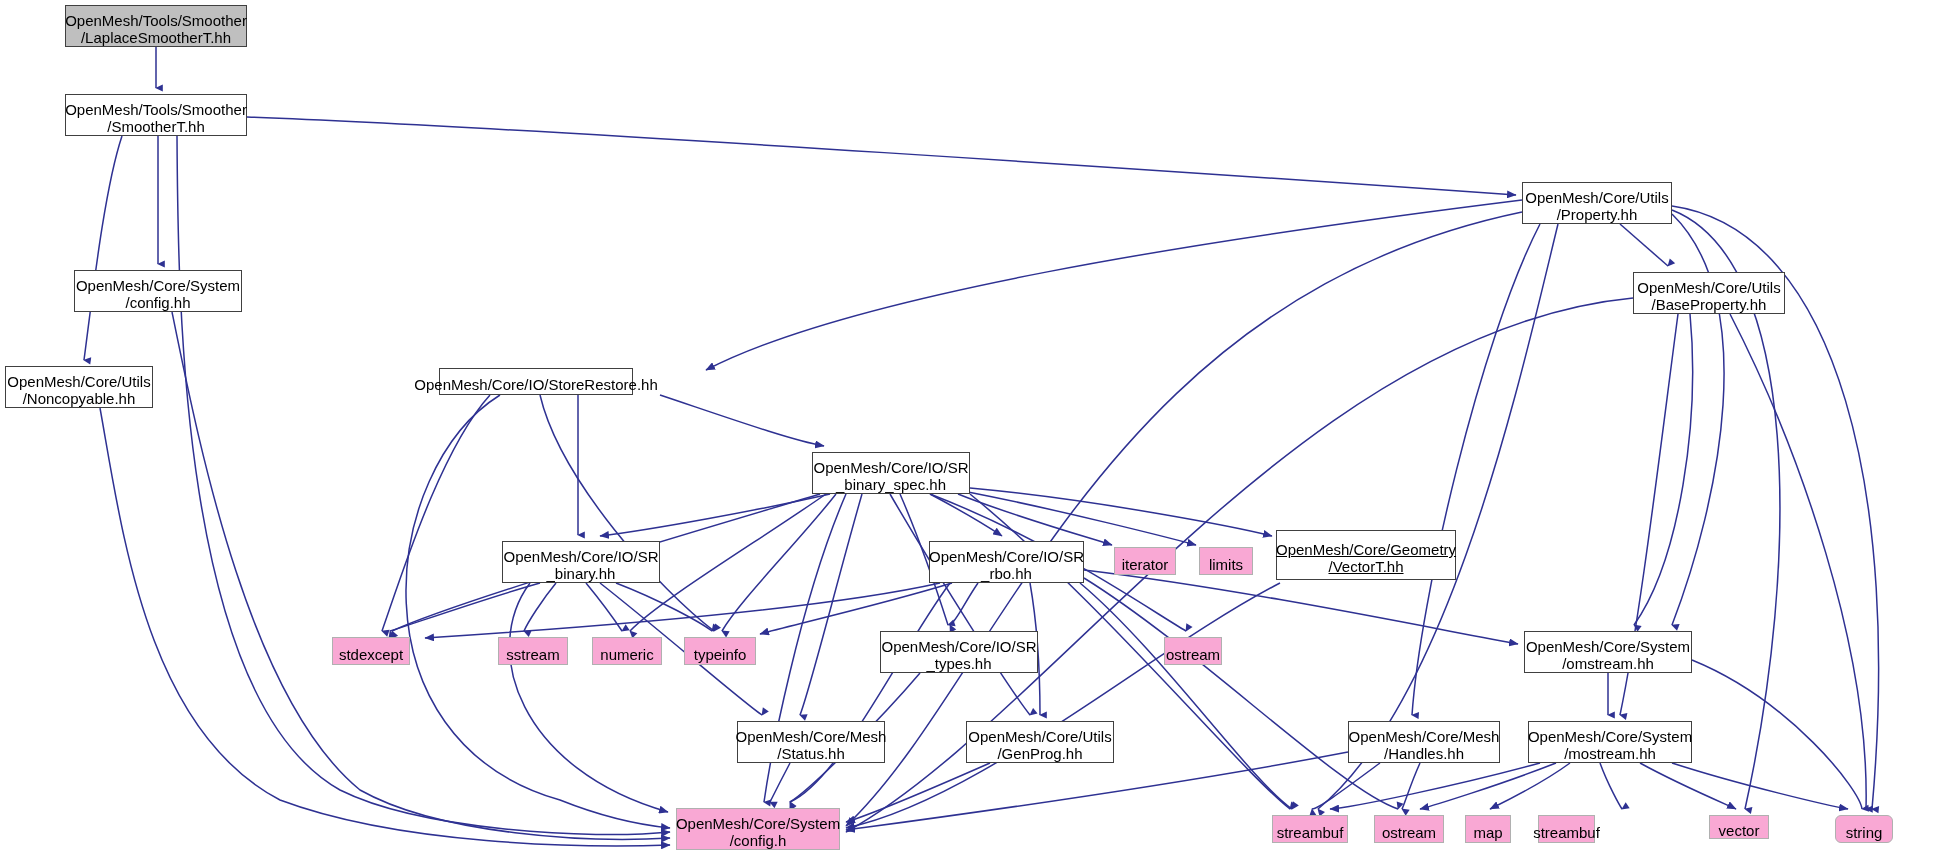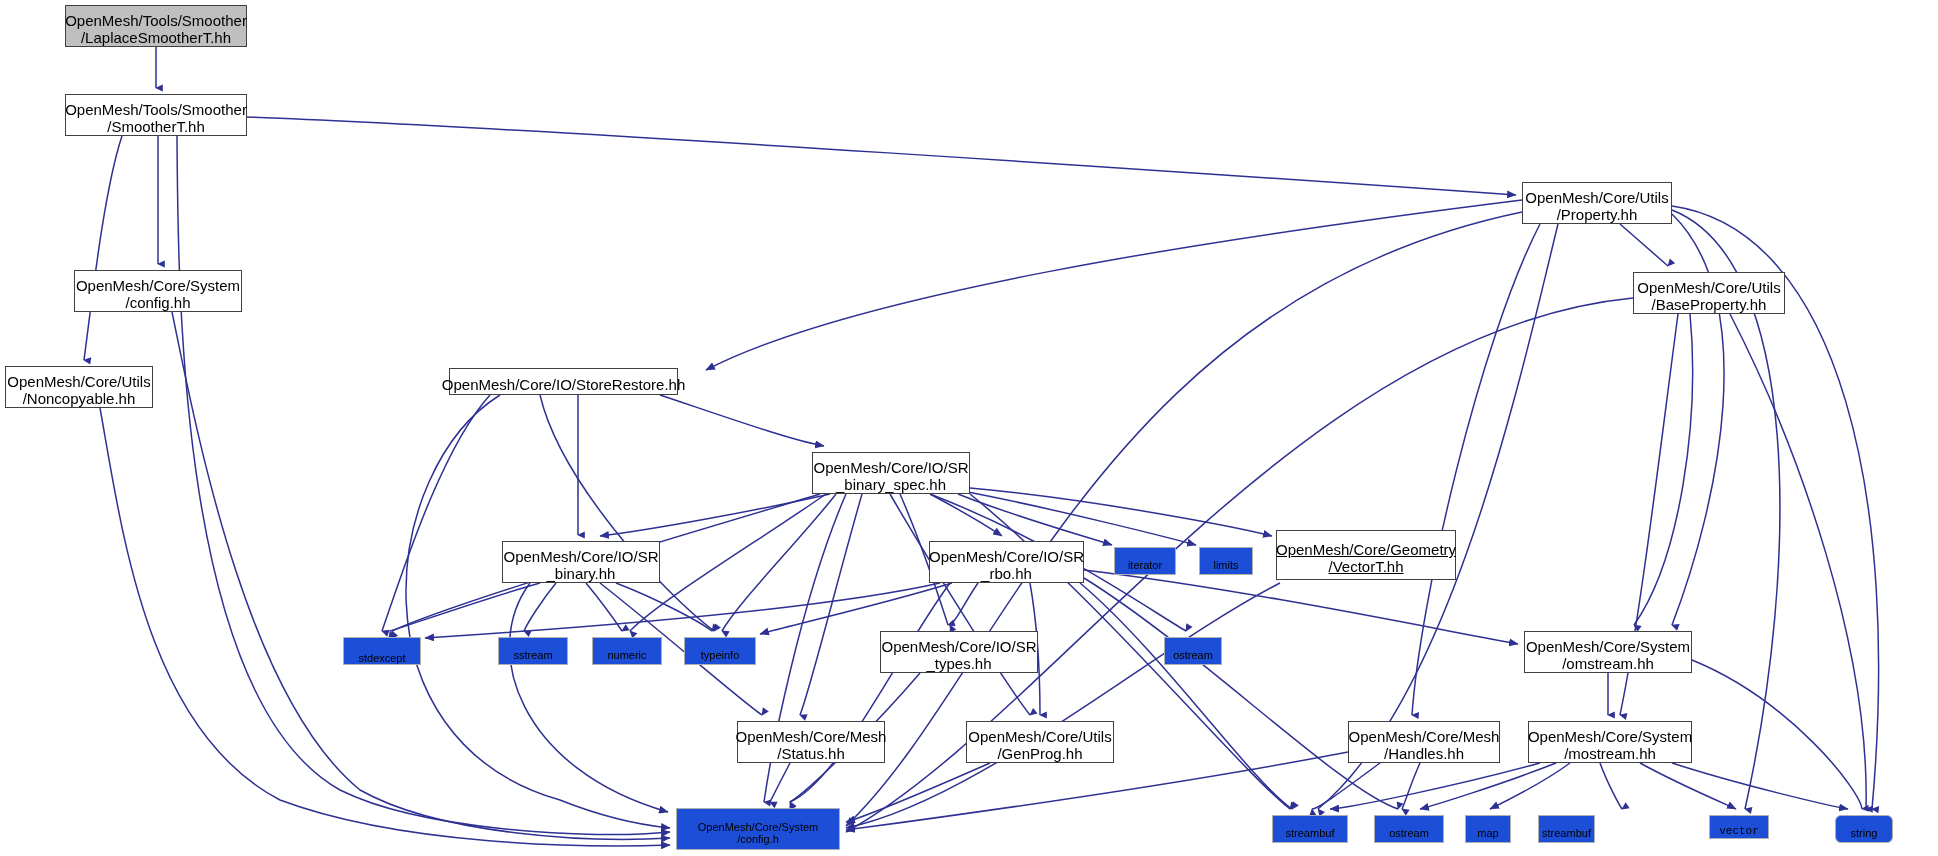--- a/index.html
+++ b/index.html
@@ -36,23 +36,23 @@
     background: #ffffff;
     border: 1.5px solid #404040;
     font-size: 15px;
   }
   .node.root {
     background: #bfbfbf;
     border: 1.5px solid #404040;
     font-size: 15px;
   }
   .node.system {
-    background: #1d4ed8;
+    background: #f9a8d4;
     border: 1.2px solid #b0b0b0;
-    font-size: 11px;
+    font-size: 15px;
   }
   .node-label { display: block; margin-top: 8px; }
 </style>
 </head>
 <body>
 
 <div id="graph-root">
   <svg id="edges" viewBox="0 0 1938 856" preserveAspectRatio="none">
     <defs>
       <marker id="ah-down" markerWidth="9" markerHeight="9" refX="4.2" refY="7.4" orient="auto" markerUnits="userSpaceOnUse">
@@ -138,32 +138,32 @@
       <div class="node internal" style="left: 65px; top: 94px; width: 182px; height: 42px;"><span class="node-label">OpenMesh/Tools/Smoother
 /SmootherT.hh</span></div>
       <div class="node internal" style="left: 74px; top: 270px; width: 168px; height: 42px;"><span class="node-label">OpenMesh/Core/System
 /config.hh</span></div>
       <div class="node internal" style="left: 5px; top: 366px; width: 148px; height: 42px;"><span class="node-label">OpenMesh/Core/Utils
 /Noncopyable.hh</span></div>
       <div class="node internal" style="left: 1522px; top: 182px; width: 150px; height: 42px;"><span class="node-label">OpenMesh/Core/Utils
 /Property.hh</span></div>
       <div class="node internal" style="left: 1633px; top: 272px; width: 152px; height: 42px;"><span class="node-label">OpenMesh/Core/Utils
 /BaseProperty.hh</span></div>
-      <div class="node internal" style="left: 449px; top: 368px; width: 229px; height: 27px; align-items: center;"><span class="node-label">OpenMesh/Core/IO/StoreRestore.hh</span></div>
+      <div class="node internal" style="left: 439px; top: 368px; width: 194px; height: 27px; align-items: center;"><span class="node-label">OpenMesh/Core/IO/StoreRestore.hh</span></div>
       <div class="node internal" style="left: 812px; top: 452px; width: 158px; height: 42px;"><span class="node-label">OpenMesh/Core/IO/SR
 _binary_spec.hh</span></div>
       <div class="node internal" style="left: 502px; top: 541px; width: 158px; height: 42px;"><span class="node-label">OpenMesh/Core/IO/SR
 _binary.hh</span></div>
       <div class="node internal" style="left: 929px; top: 541px; width: 155px; height: 42px;"><span class="node-label">OpenMesh/Core/IO/SR
 _rbo.hh</span></div>
       <div class="node system" style="left: 1114px; top: 547px; width: 62px; height: 28px;"><span class="node-label">iterator</span></div>
       <div class="node system" style="left: 1199px; top: 547px; width: 54px; height: 28px;"><span class="node-label">limits</span></div>
       <div class="node internal" style="left: 1276px; top: 530px; width: 180px; height: 50px; text-decoration: underline;"><span class="node-label">OpenMesh/Core/Geometry
 /VectorT.hh</span></div>
-      <div class="node system" style="left: 343px; top: 637px; width: 78px; height: 28px; align-items: flex-end;"><span class="node-label">stdexcept</span></div>
+      <div class="node system" style="left: 332px; top: 637px; width: 78px; height: 28px; align-items: flex-end;"><span class="node-label">stdexcept</span></div>
       <div class="node system" style="left: 498px; top: 637px; width: 70px; height: 28px;"><span class="node-label">sstream</span></div>
       <div class="node system" style="left: 592px; top: 637px; width: 70px; height: 28px;"><span class="node-label">numeric</span></div>
       <div class="node system" style="left: 684px; top: 637px; width: 72px; height: 28px;"><span class="node-label">typeinfo</span></div>
       <div class="node internal" style="left: 880px; top: 631px; width: 158px; height: 42px;"><span class="node-label">OpenMesh/Core/IO/SR
 _types.hh</span></div>
       <div class="node system" style="left: 1164px; top: 637px; width: 58px; height: 28px;"><span class="node-label">ostream</span></div>
       <div class="node internal" style="left: 1524px; top: 631px; width: 168px; height: 42px;"><span class="node-label">OpenMesh/Core/System
 /omstream.hh</span></div>
       <div class="node internal" style="left: 737px; top: 721px; width: 148px; height: 42px;"><span class="node-label">OpenMesh/Core/Mesh
 /Status.hh</span></div>
@@ -172,16 +172,16 @@
       <div class="node internal" style="left: 1348px; top: 721px; width: 152px; height: 42px;"><span class="node-label">OpenMesh/Core/Mesh
 /Handles.hh</span></div>
       <div class="node internal" style="left: 1528px; top: 721px; width: 164px; height: 42px;"><span class="node-label">OpenMesh/Core/System
 /mostream.hh</span></div>
       <div class="node system" style="left: 676px; top: 808px; width: 164px; height: 42px;"><span class="node-label">OpenMesh/Core/System
 /config.h</span></div>
       <div class="node system" style="left: 1272px; top: 815px; width: 76px; height: 28px;"><span class="node-label">streambuf</span></div>
       <div class="node system" style="left: 1374px; top: 815px; width: 70px; height: 28px; text-align: right;"><span class="node-label">ostream</span></div>
       <div class="node system" style="left: 1465px; top: 815px; width: 46px; height: 28px;"><span class="node-label">map</span></div>
       <div class="node system" style="left: 1538px; top: 815px; width: 57px; height: 28px;"><span class="node-label">streambuf</span></div>
-      <div class="node system" style="left: 1709px; top: 815px; width: 60px; height: 24px; font-family: Liberation Mono, monospace;"><span class="node-label">vector</span></div>
+      <div class="node system" style="left: 1709px; top: 815px; width: 60px; height: 24px;"><span class="node-label">vector</span></div>
       <div class="node system" style="left: 1835px; top: 815px; width: 58px; height: 28px; border-radius: 6px;"><span class="node-label">string</span></div>
     </div>
 </div>
 
 </body></html>

